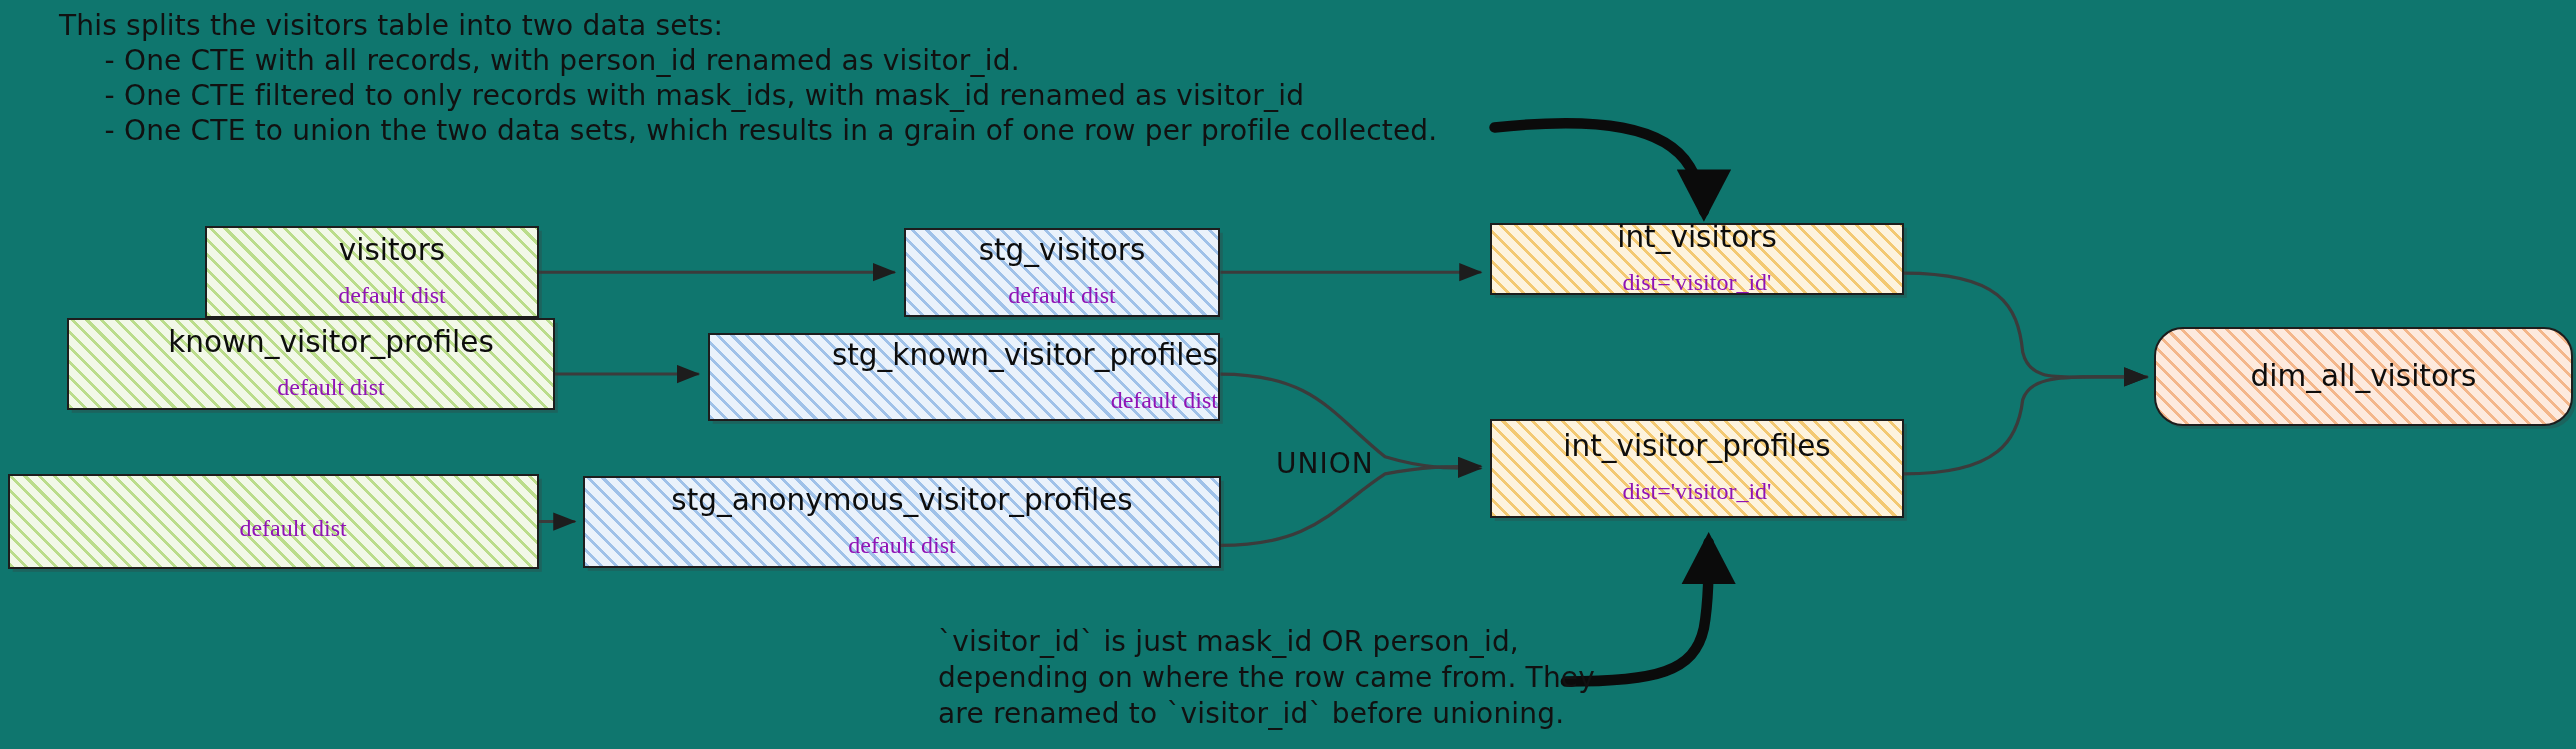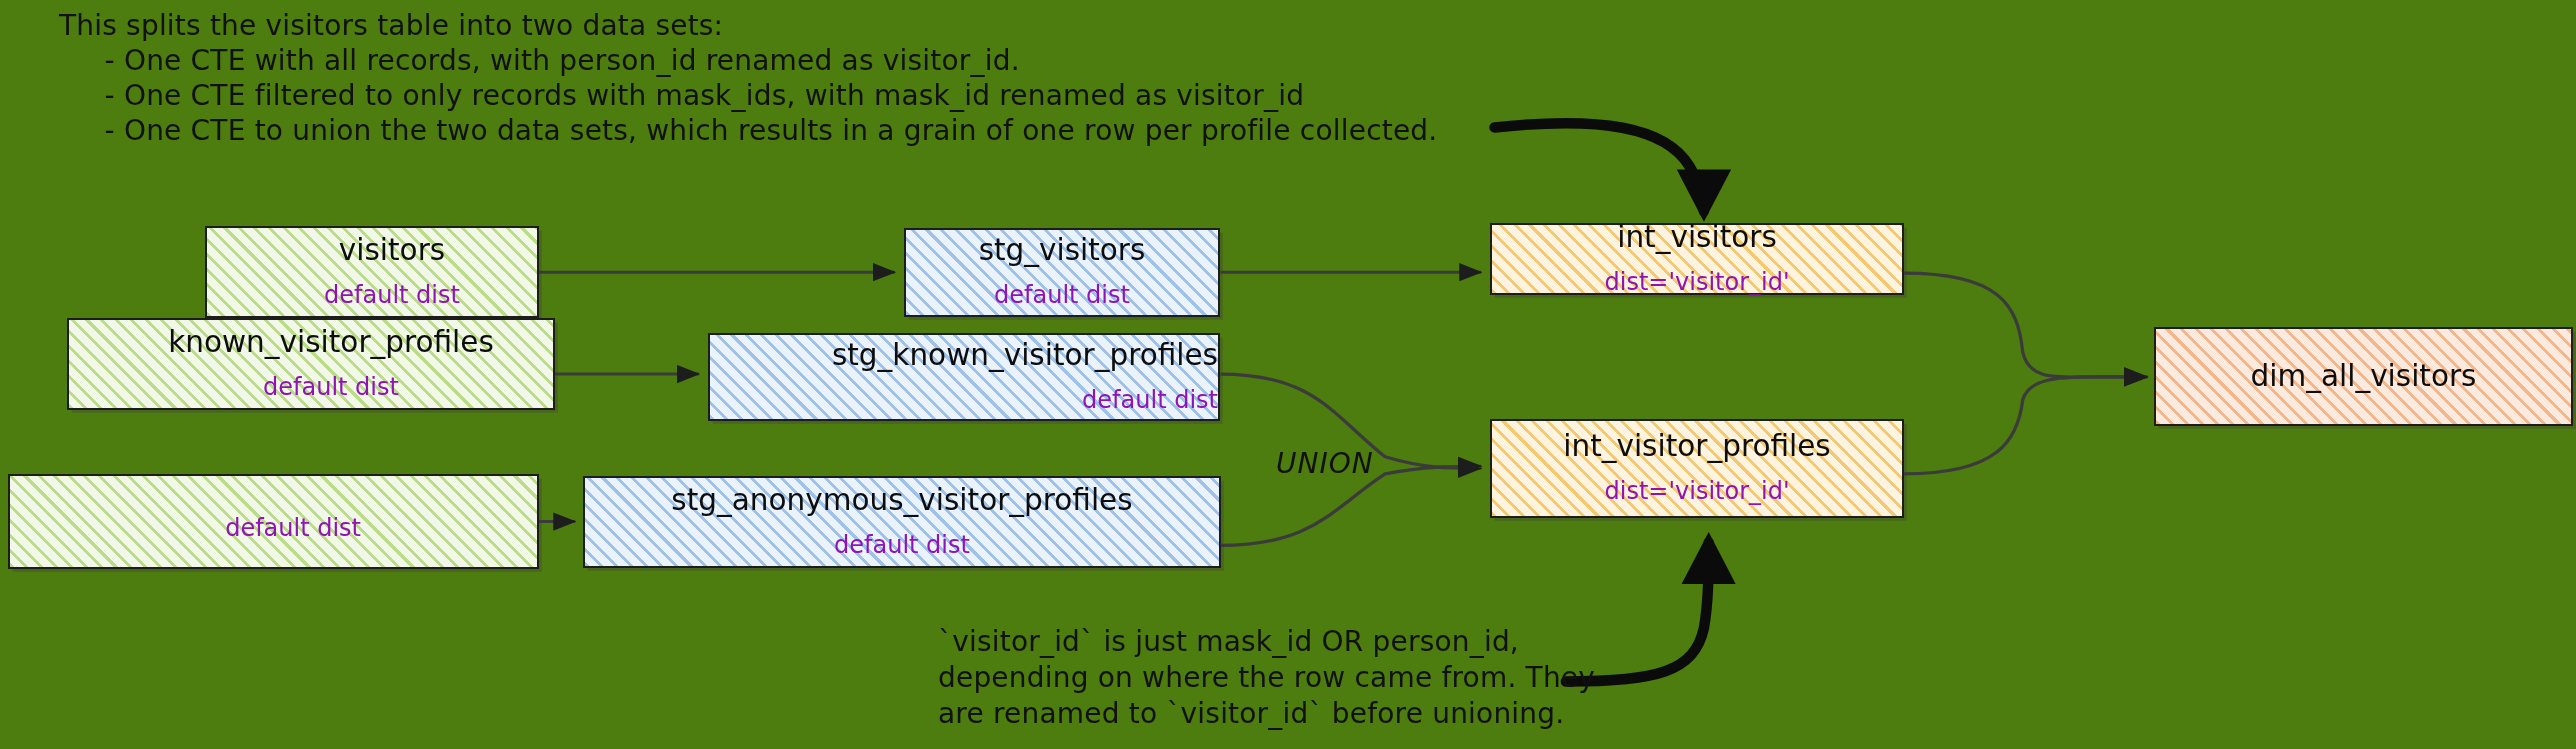--- a/index.html
+++ b/index.html
@@ -1,54 +1,54 @@
 <!DOCTYPE html>
 <html style="font-size:15.2px"><head>
 <meta charset="utf-8">
 <style>
   html,body{margin:0;padding:0;background:#ffffff;}
   body{
     font-family:"DejaVu Sans", sans-serif;
     width:2576px;height:749px;overflow:hidden;position:relative;
   }
-  #stage{position:relative;width:2576px;height:749px;background:#4d7c0f;}
+  #stage{position:relative;width:2576px;height:749px;background:#0f766e;}
 
   
   .note{
     position:absolute;
     font-family:"DejaVu Sans", sans-serif;
     color:#111;
     white-space:pre;
     letter-spacing:0.2px;
   }
   #note-top{left:59px;top:7.6px;font-size:28px;line-height:35px;}
   #note-bottom{left:938px;top:624px;font-size:28px;line-height:36px;text-align:left;}
 
   
   #union-label{
     position:absolute;left:1276px;top:447px;
-    font-size:28px;font-style:italic;color:#111;letter-spacing:1px;text-align:right;
+    font-size:28px;color:#111;letter-spacing:1px;text-align:right;
   }
 
   
   .node{
     position:absolute;
     box-sizing:border-box;
     border:2.9px solid #1d1d1d;
     display:flex;flex-direction:column;
     align-items:center;justify-content:center;
     box-shadow:3.8px 3.8px 0 -1px rgba(60,60,60,.30);
   }
   .node .title{
     font-size:29.5px;color:#0d0d0d;line-height:1.08;
     text-align:center;white-space:nowrap;
   }
   .node .sub{
     font-size:24px;color:#9013b5;line-height:1.15;margin-top:15px;
-    text-align:center;white-space:nowrap;
+    text-align:center;white-space:nowrap;font-family:Liberation Serif, serif;
   }
   .node.green{
     background:
       repeating-linear-gradient(45deg,
         rgba(141,198,63,.55) 0px, rgba(141,198,63,.55) 2.9px,
         rgba(255,255,255,0) 2.9px, rgba(255,255,255,0) 10.5px),
       #f2f8e8;
     padding-left: 40px;
   }
   .node.blue{
@@ -155,18 +155,18 @@
   <div class="node yellow" style="left:1490px;top:223px;width:414px;height:72px;">
     <div class="title">int_visitors</div>
     <div class="sub">dist='visitor_id'</div>
   </div>
 
   <div class="node yellow" style="left:1490px;top:419px;width:414px;height:99px;">
     <div class="title">int_visitor_profiles</div>
     <div class="sub">dist='visitor_id'</div>
   </div>
 
-  <div class="node orange" style="left:2154px;top:327px;width:419px;height:99px;">
+  <div class="node orange" style="left:2154px;top:327px;width:419px;height:99px;border-radius:29px;">
     <div class="title">dim_all_visitors</div>
   </div>
 
 </div>
 
 
 </body></html>

